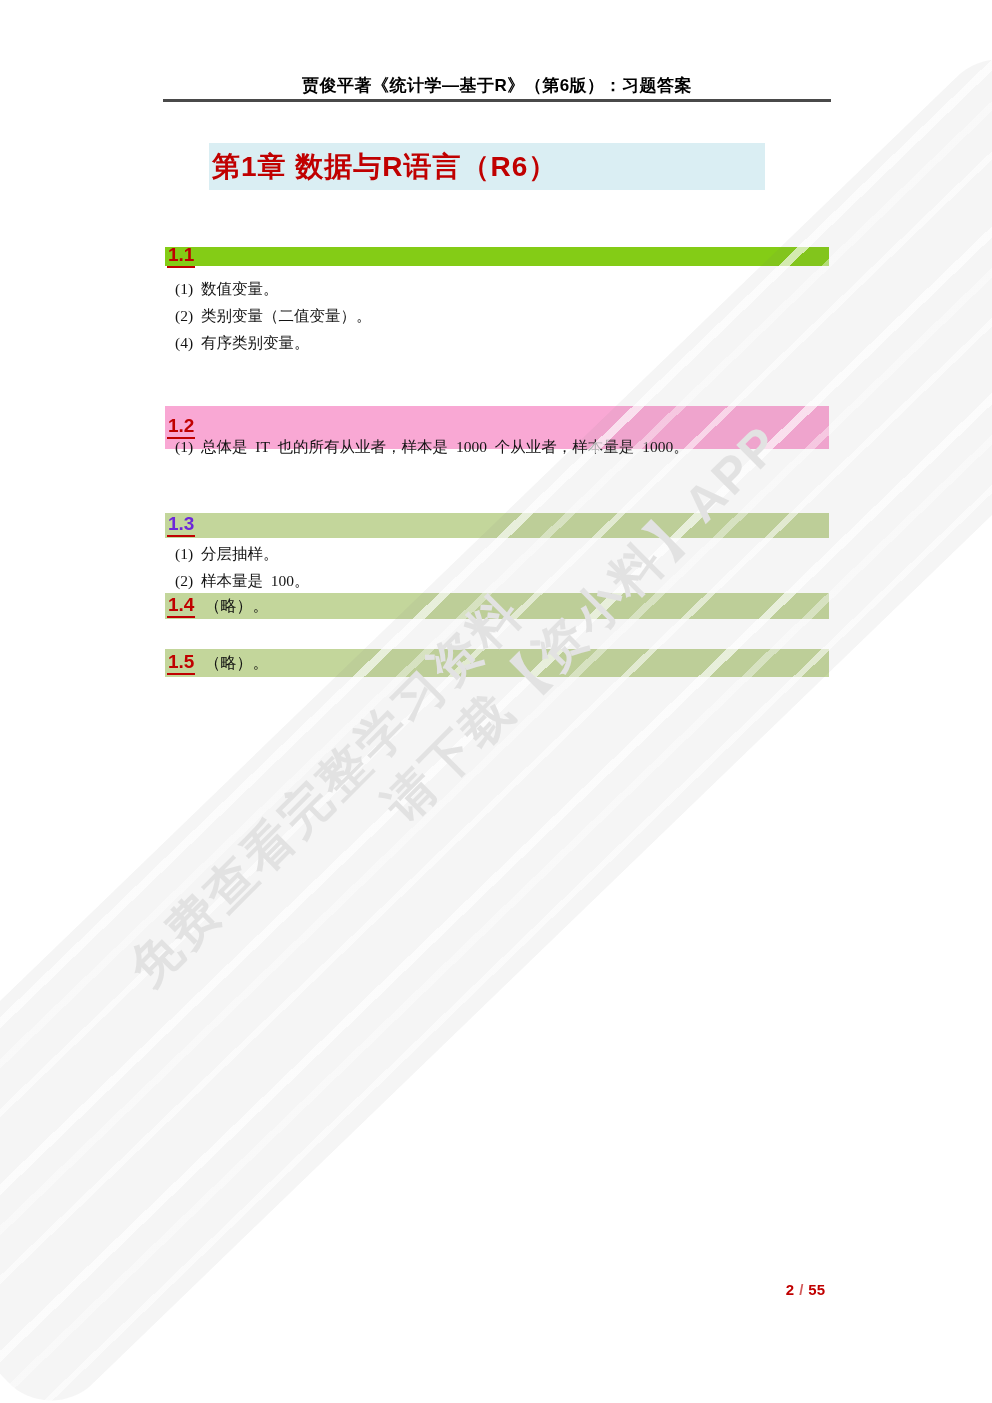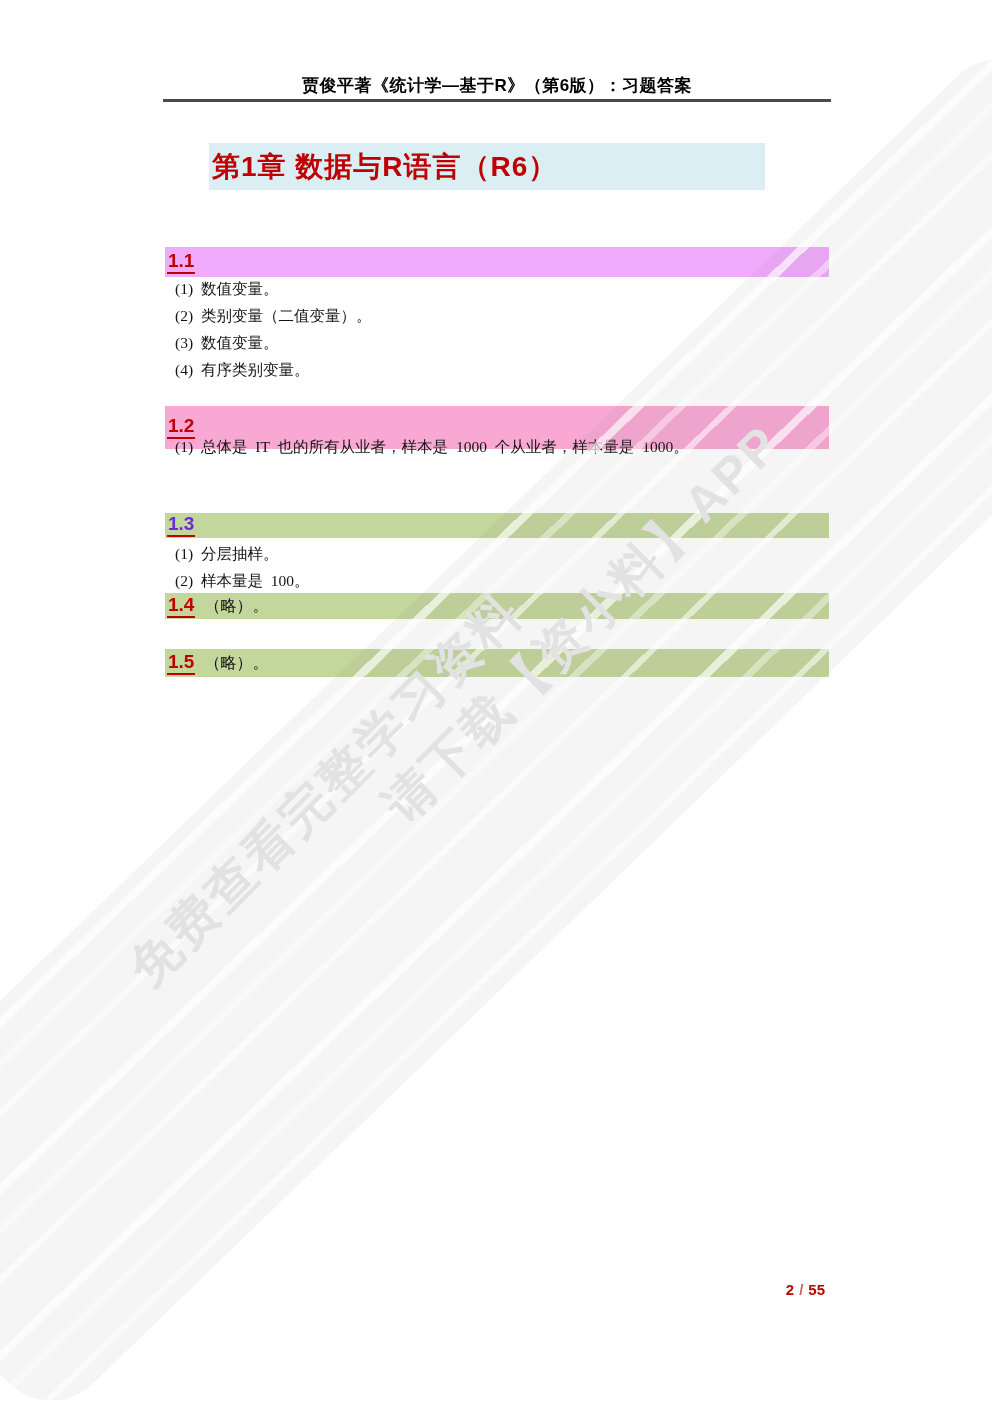--- a/index.html
+++ b/index.html
@@ -90,27 +90,26 @@
 
 <div class="page">
 
   <div class="doc-header-title">贾俊平著《统计学—基于R》（第6版）：习题答案</div>
   <div class="header-rule"></div>
 
   <div class="chapter-bar" id="chapter-bar" style="background: rgb(218, 238, 243);">
     <span class="chapter-title" id="chapter-title" style="color: rgb(192, 0, 0);">第1章  数据与R语言（R6）</span>
   </div>
 
-  <div class="sec-bar sec-bar-green" style="top: 247px; height: 30px; background: #f0abfc;">
+  <div class="sec-bar sec-bar-green" style="top: 247px; height: 19px; background: #84cc16;">
     <span class="sec-num" style="color: rgb(192, 0, 0); border-bottom-color: rgb(192, 0, 0);">1.1</span>
   </div>
   <div class="items" style="top:275px">
     <div class="item">(1) 数值变量。</div>
     <div class="item">(2) 类别变量（二值变量）。</div>
-    <div class="item">(3) 数值变量。</div>
     <div class="item">(4) 有序类别变量。</div>
   </div>
 
   <div class="sec-bar sec-bar-green" style="top: 406px; height: 43px; background: #f9a8d4;">
     <span class="sec-num" style="color: rgb(192, 0, 0); border-bottom-color: rgb(192, 0, 0);">1.2</span>
   </div>
   <div class="items" style="top:433px">
     <div class="item">(1) 总体是 IT 也的所有从业者，样本是 1000 个从业者，样本量是 1000。</div>
   </div>
 

